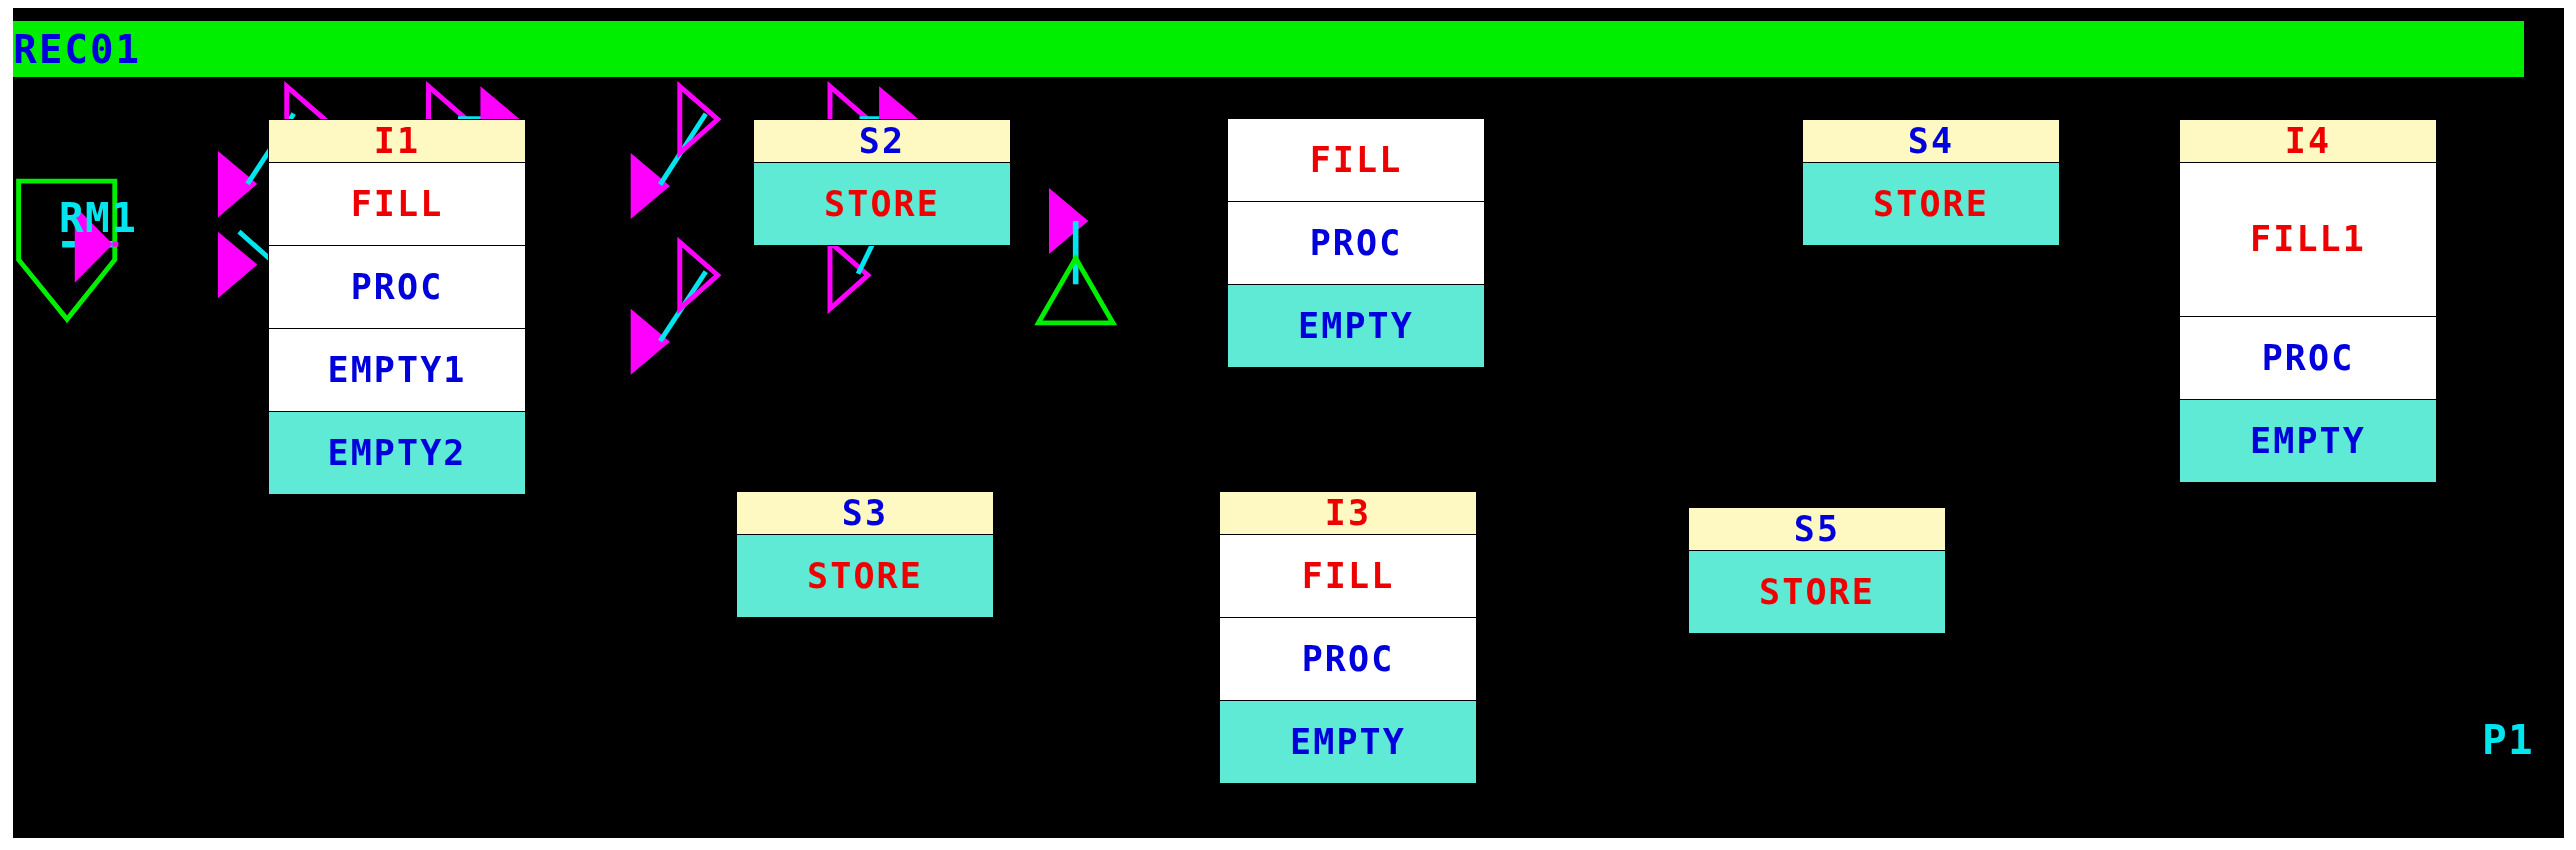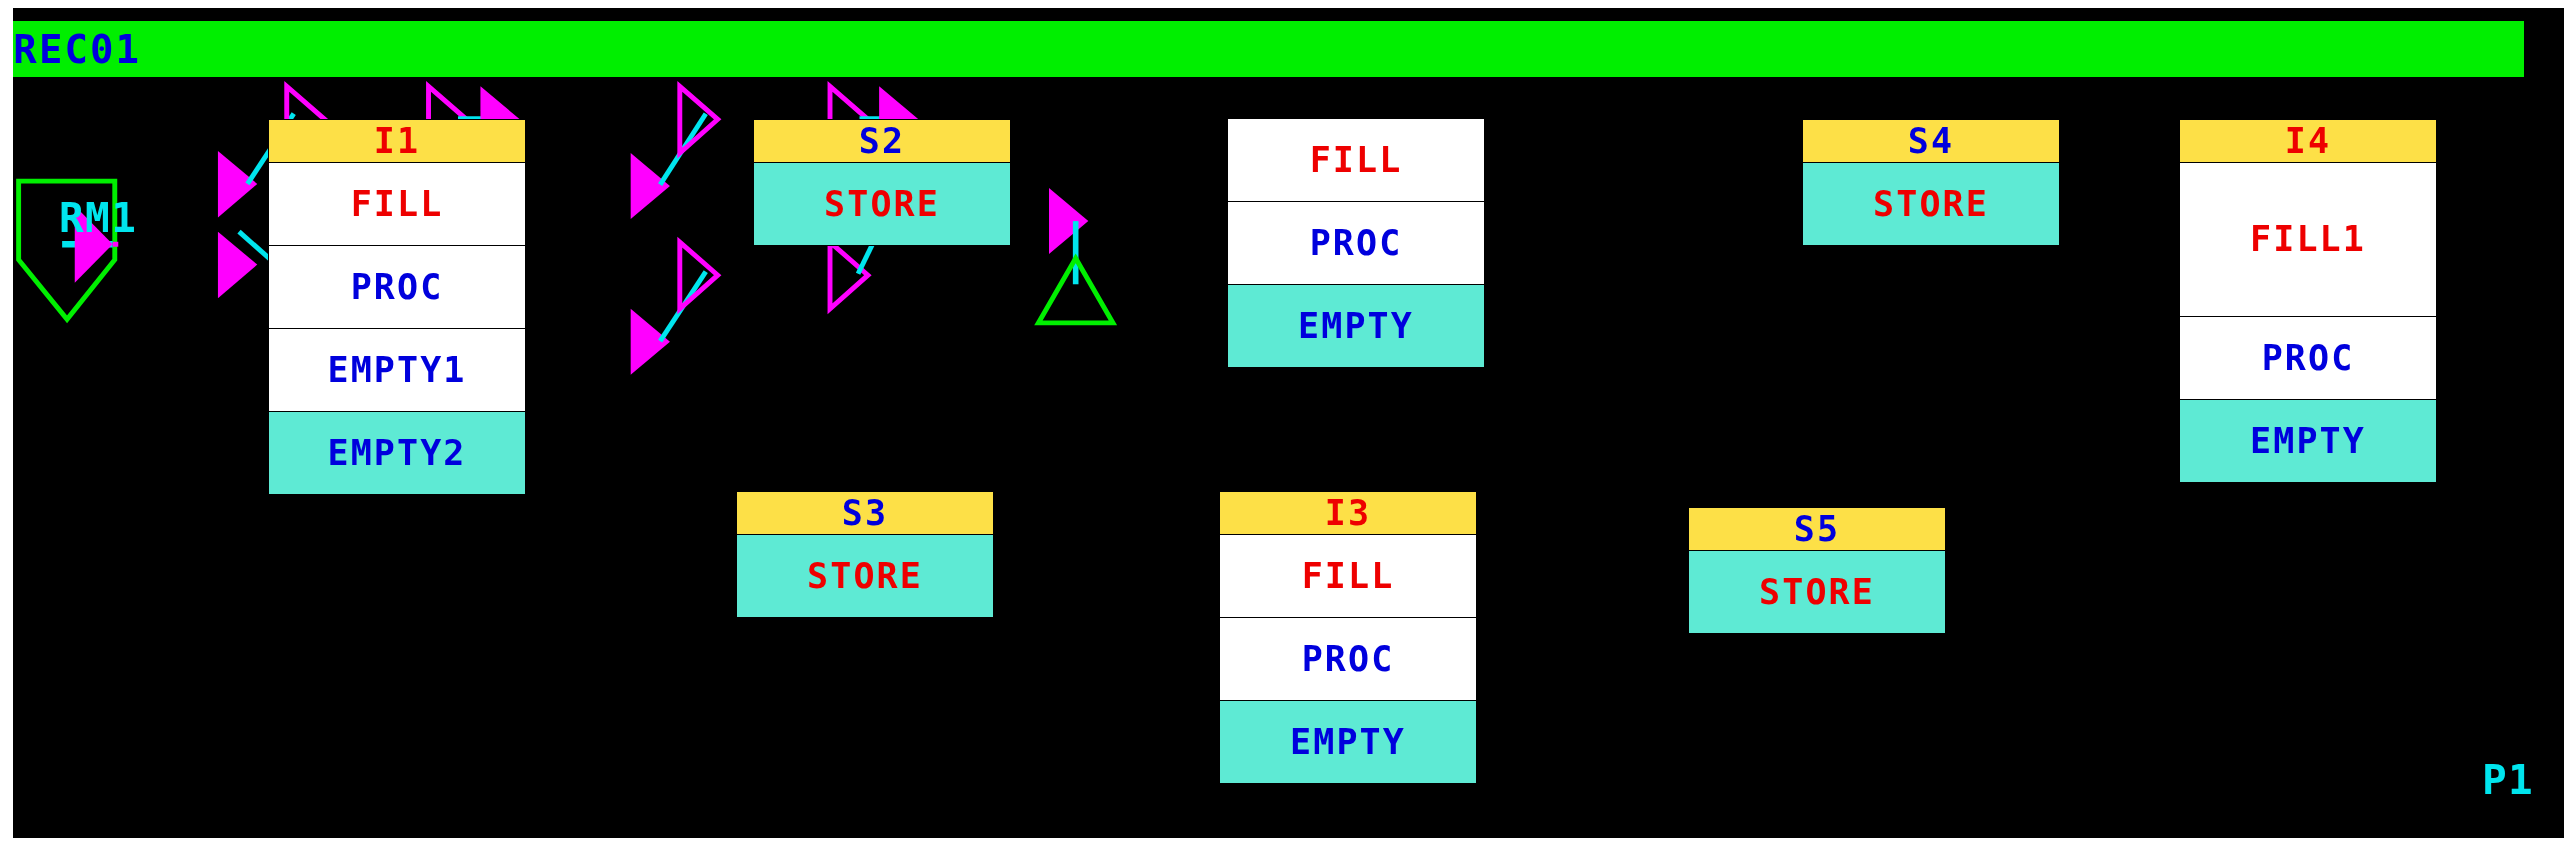--- a/index.html
+++ b/index.html
@@ -50,21 +50,21 @@
     line-height: 1;
   }
 
   
   .node {
     position: absolute;
     box-sizing: border-box;
   }
   .node .hdr {
     box-sizing: border-box;
-    background: #fde047;
+    background: #fef9c3;
     display: flex;
     align-items: center;
     justify-content: center;
     font-size: 35px;
     font-weight: bold;
     letter-spacing: 2.1px;
     line-height: 1;
     border: 1.4px solid #000000;
   }
   .node .hdr.red  { color: #ee0000; }
@@ -153,21 +153,21 @@
     <polygon points="1494,268 1550,315 1494,362" fill="#ff00ff"></polygon>
     <line x1="1532" y1="315" x2="1532" y2="405" stroke="#00e5ee" stroke-width="8"></line>
     <polygon points="1532,368 1585,460 1479,460" fill="none" stroke="#00ef00" stroke-width="7"></polygon>
   </svg>
 
   <div class="title-bar">
     <span class="title-text">REC01</span>
   </div>
 
   <div class="terminal-label" style="left:31px; top:198px;">RM1</div>
-  <div class="terminal-label" style="left:2454px; top:760px;text-align:right;">P1</div>
+  <div class="terminal-label" style="left:2454px; top:720px;text-align:right;">P1</div>
 
   <div class="node" id="node-i1" style="left:268px; top:119px; width:258px;">
     <div class="hdr red" style="height:44px;">I1</div>
     <div class="row white red" style="height:83px;">FILL</div>
     <div class="row white blue" style="height:83px;">PROC</div>
     <div class="row white blue" style="height:83px;">EMPTY1</div>
     <div class="row cream blue" style="height:83px;">EMPTY2</div>
   </div>
 
   <div class="node" id="node-s2" style="left:753px; top:119px; width:258px;">

